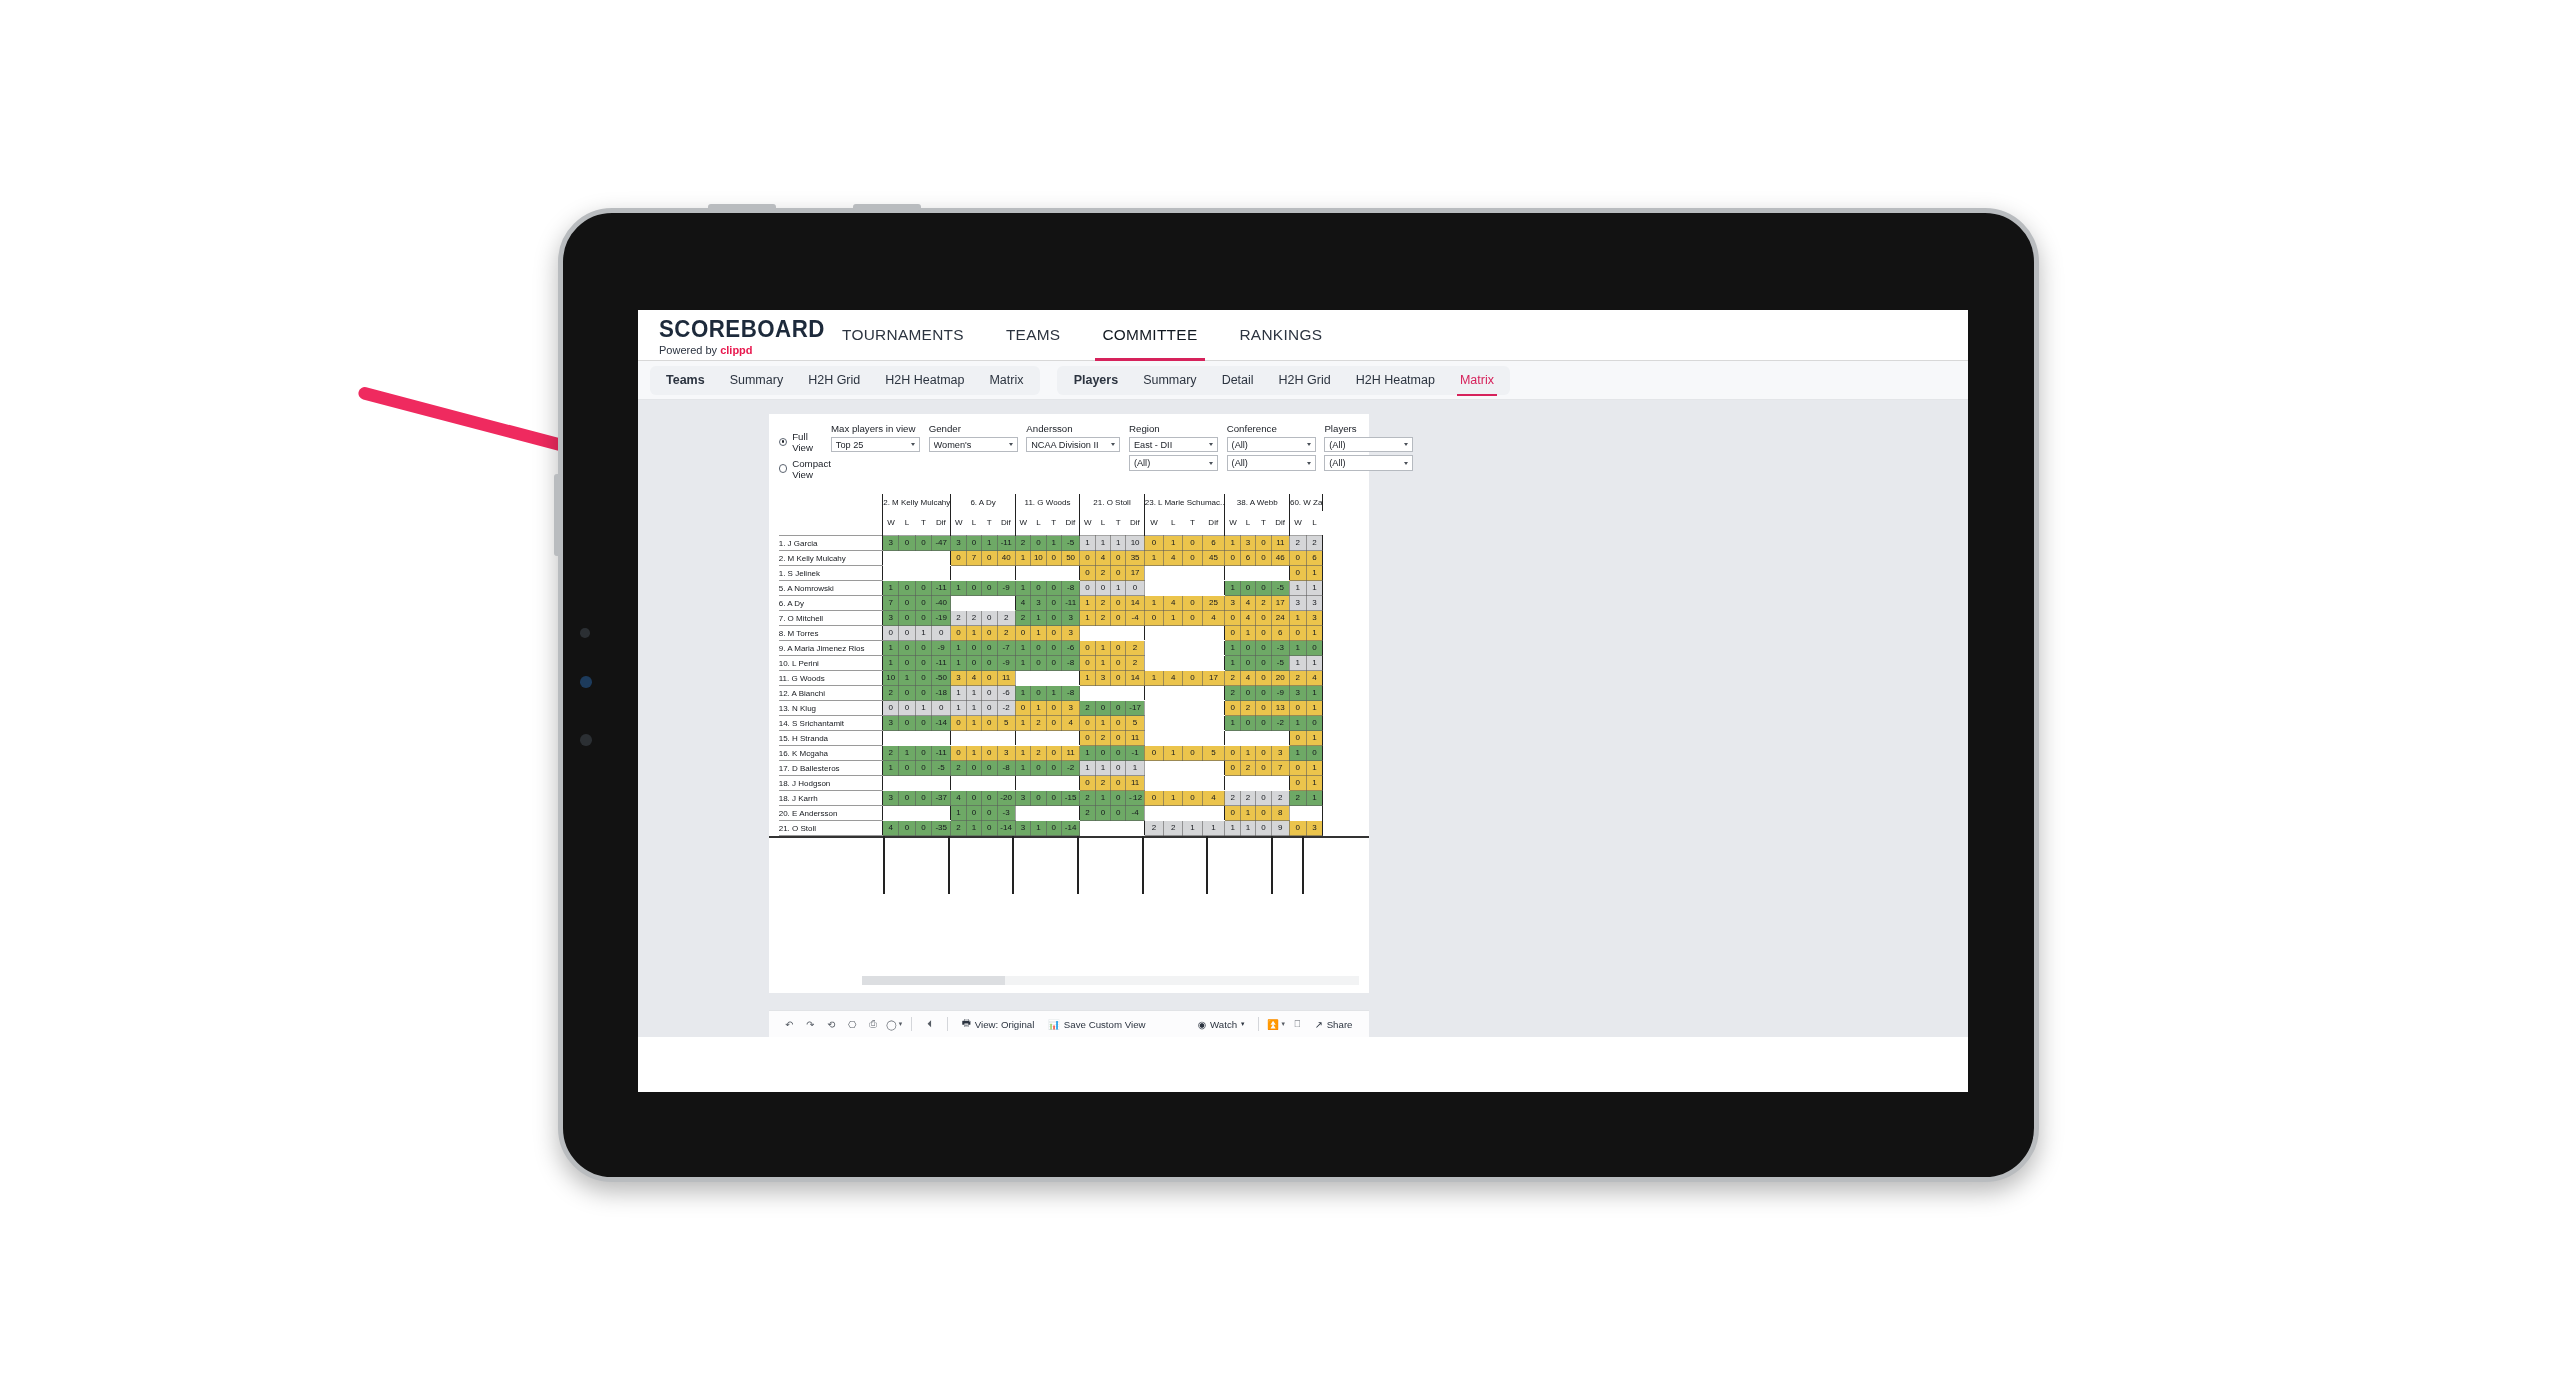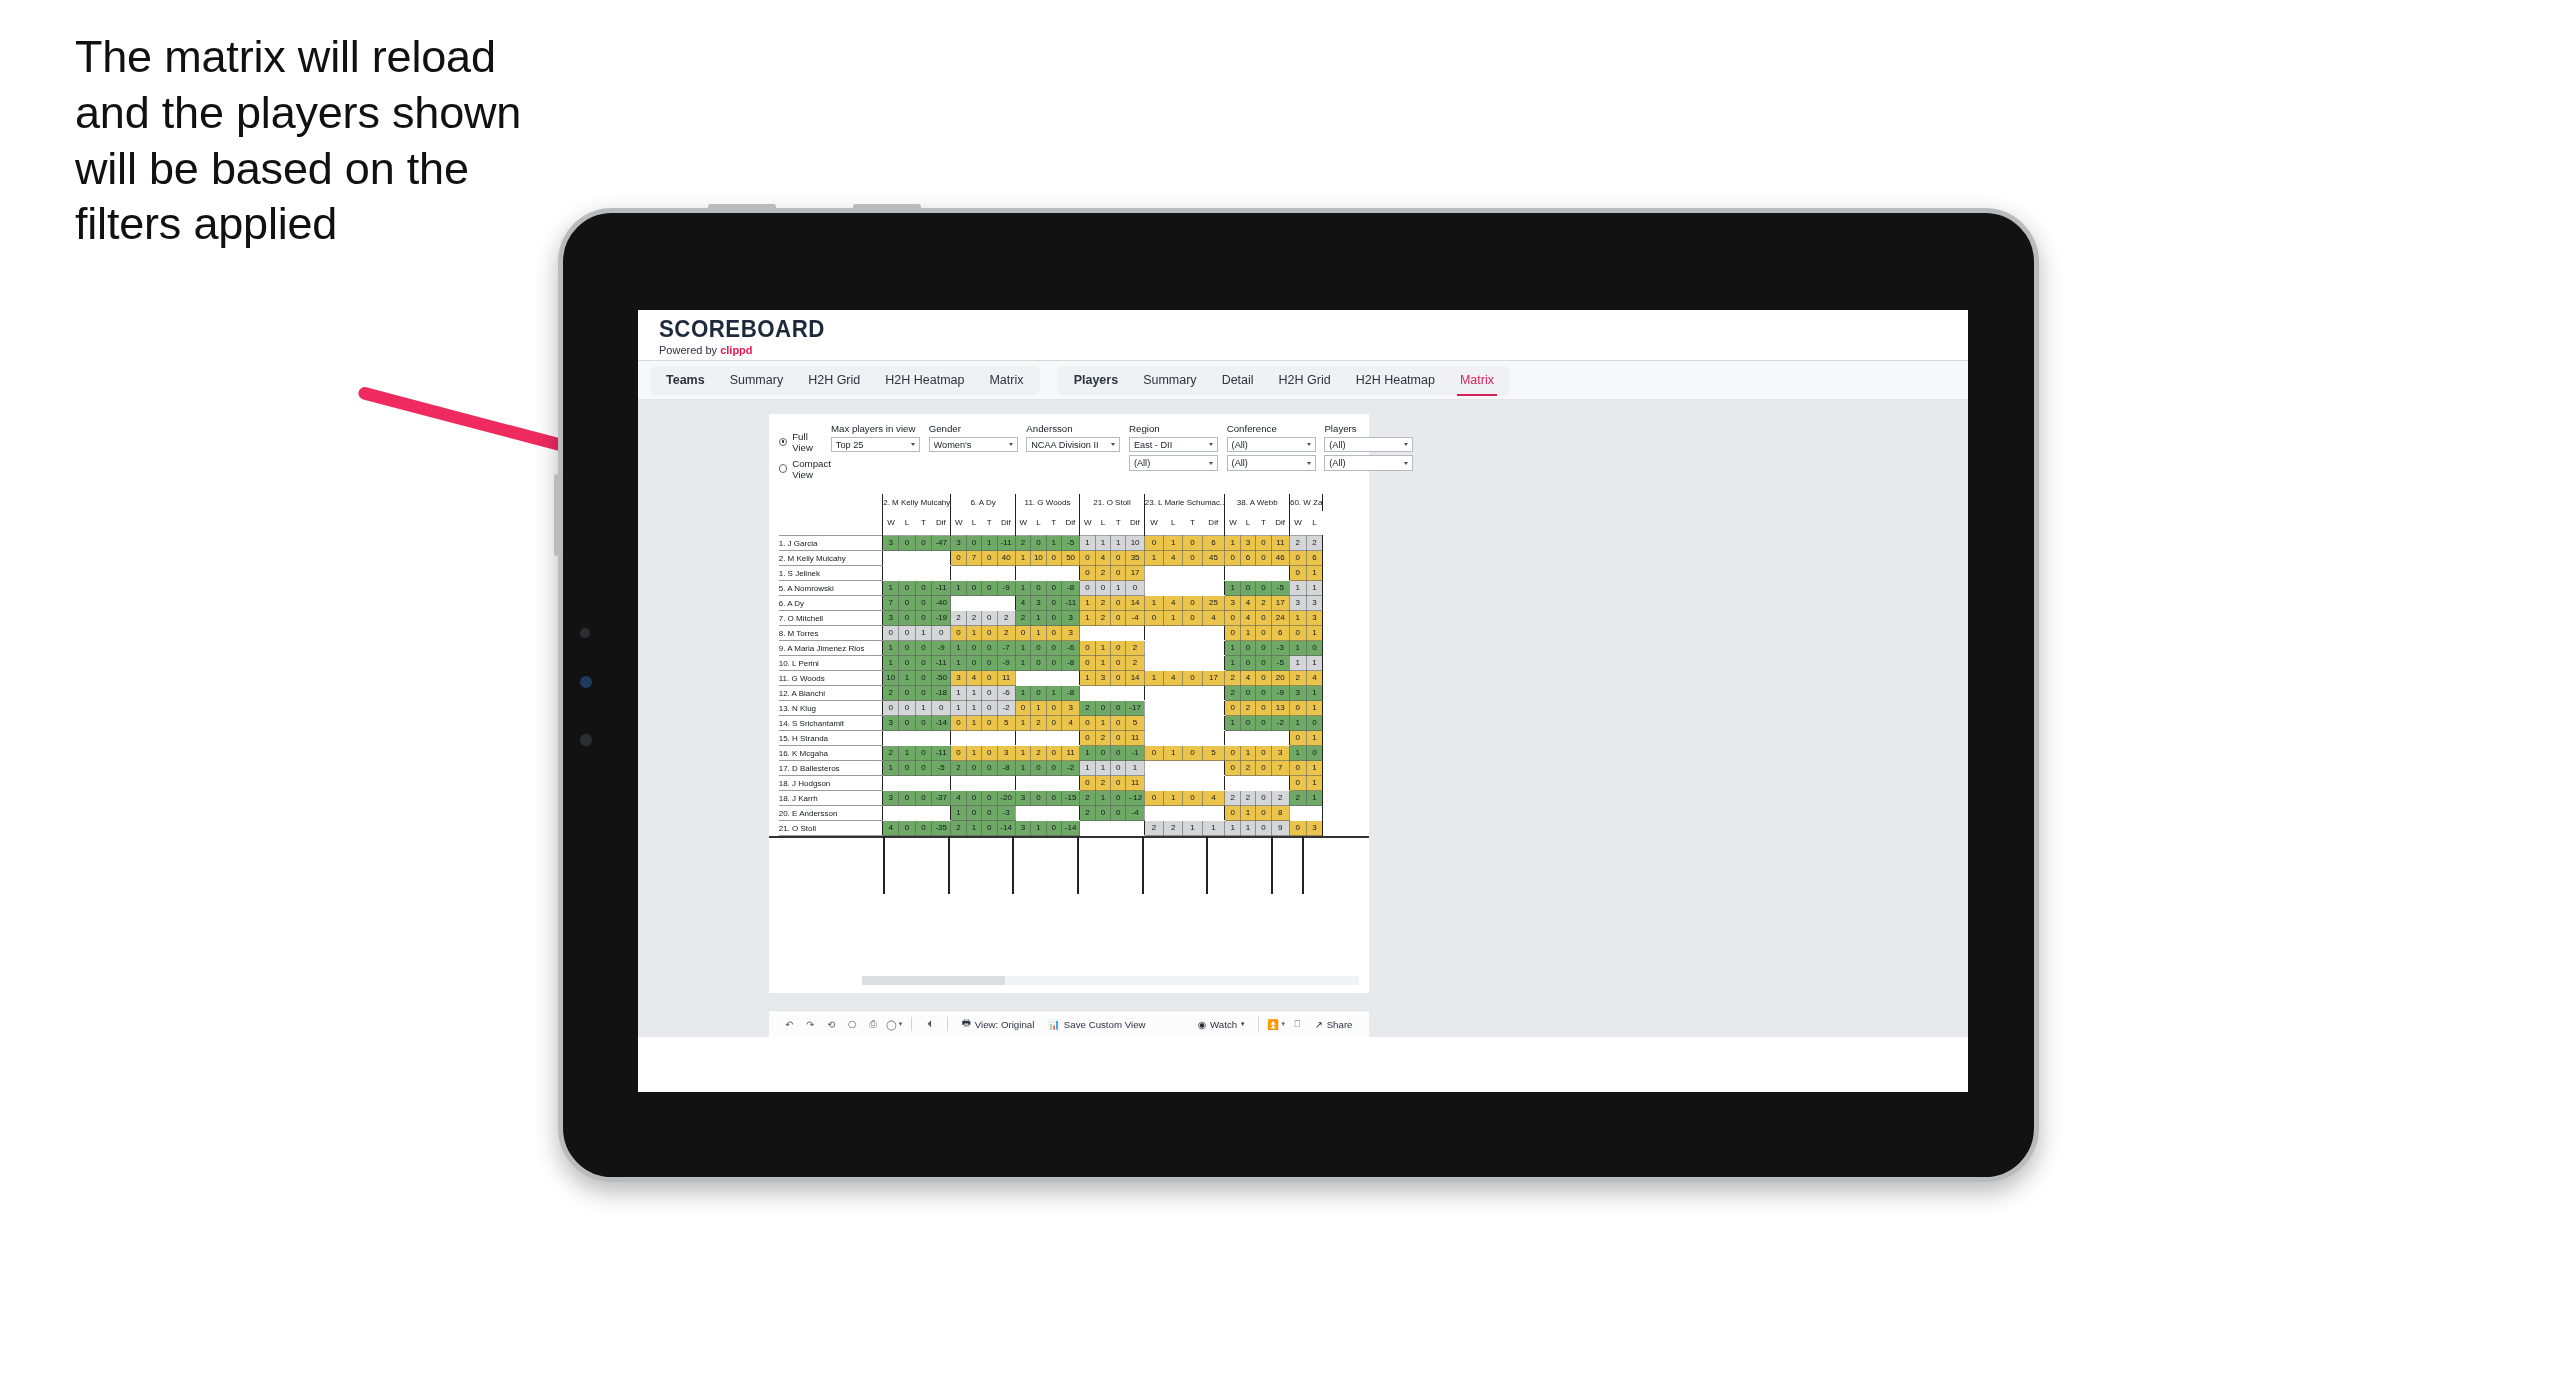--- a/index.html
+++ b/index.html
@@ -164,41 +164,46 @@
   .tb-ico { width: 21px; height:21px; display:flex; align-items:center; justify-content:center; color:#555b63; }
   .tb-sep { width:1px; height:13.5px; background:#d4d6da; margin: 0 6.8px; }
   .tb-item { display:flex; align-items:center; gap:3.9px; padding: 0 6.8px; white-space:nowrap; }
   .spacer-flex { flex: 1; }
 </style>
 </head>
 <body>
 
 <div id="stage">
 
-  <div class="caption">The matrix will reload and the players shown will be based on the filters applied</div>
 
   <svg class="arrow-svg" viewBox="0 0 620 200">
     <line x1="8" y1="18" x2="548" y2="160" stroke="#ef2a5f" stroke-width="13" stroke-linecap="round"></line>
     <polygon points="600,178 533,134 524,180" fill="#ef2a5f"></polygon>
   </svg>
 
   <div class="device">
     <div class="dev-btn dev-top1"></div>
     <div class="dev-btn dev-top2"></div>
     <div class="dev-btn dev-left-long"></div>
     <div class="cam"></div>
     <div class="cam2"></div>
     <div class="cam3"></div>
 
     <div class="screen">
 
       <div class="topbar">
         <div class="brand">
           <div class="brand-name">SCOREBOARD</div>
           <div class="brand-sub"><span>Powered by </span><b>clippd</b></div>
+        </div>
+        <div class="navtabs">
+          <div class="navtab">TOURNAMENTS</div>
+          <div class="navtab">TEAMS</div>
+          <div class="navtab active">COMMITTEE</div>
+          <div class="navtab">RANKINGS</div>
         </div>
       </div>
 
       <div class="subnav">
         <div class="subgroup">
           <div class="subitem head">Teams</div>
           <div class="subitem">Summary</div>
           <div class="subitem">H2H Grid</div>
           <div class="subitem">H2H Heatmap</div>
           <div class="subitem">Matrix</div>

